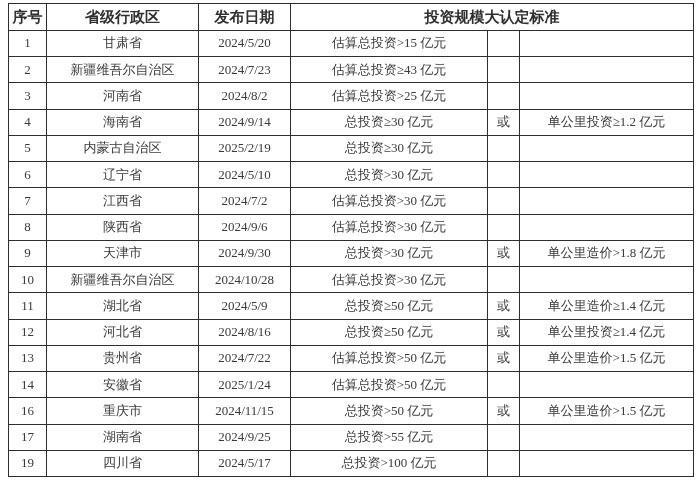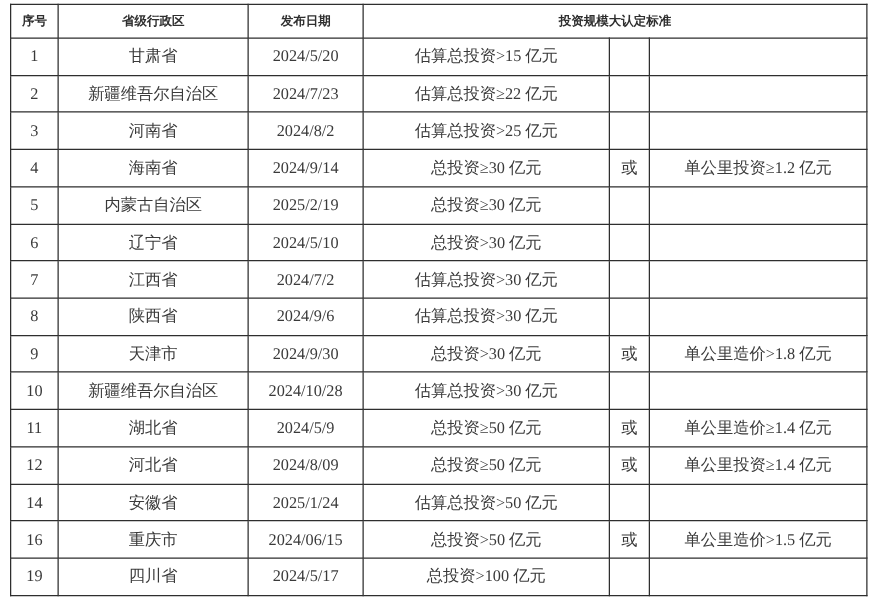--- a/index.html
+++ b/index.html
@@ -29,21 +29,21 @@
     vertical-align:middle;
     padding:0 2px;
     font-size:13px;
     color:#3a3a3a;
     white-space:nowrap;
     overflow:hidden;
     line-height:1.1;
   }
   thead th{
     font-weight:bold;
-    font-size:10px;
+    font-size:15px;
     color:#2f2f2f;
     height:26px;
   }
   tbody td{
     height:23px;
   }
   td.c-index{letter-spacing:0;}
 </style>
 </head>
 <body>
@@ -72,21 +72,21 @@
           <td class="c-region">甘肃省</td>
           <td class="c-date">2024/5/20</td>
           <td class="c-investment">估算总投资&gt;15 亿元</td>
           <td class="c-connector"></td>
           <td class="c-per-km"></td>
         </tr>
         <tr>
           <td class="c-index">2</td>
           <td class="c-region">新疆维吾尔自治区</td>
           <td class="c-date">2024/7/23</td>
-          <td class="c-investment">估算总投资≥22 亿元</td>
+          <td class="c-investment">估算总投资≥43 亿元</td>
           <td class="c-connector"></td>
           <td class="c-per-km"></td>
         </tr>
         <tr>
           <td class="c-index">3</td>
           <td class="c-region">河南省</td>
           <td class="c-date">2024/8/2</td>
           <td class="c-investment">估算总投资&gt;25 亿元</td>
           <td class="c-connector"></td>
           <td class="c-per-km"></td>
@@ -151,40 +151,56 @@
           <td class="c-index">11</td>
           <td class="c-region">湖北省</td>
           <td class="c-date">2024/5/9</td>
           <td class="c-investment">总投资≥50 亿元</td>
           <td class="c-connector">或</td>
           <td class="c-per-km">单公里造价≥1.4 亿元</td>
         </tr>
         <tr>
           <td class="c-index">12</td>
           <td class="c-region">河北省</td>
-          <td class="c-date">2024/8/09</td>
+          <td class="c-date">2024/8/16</td>
           <td class="c-investment">总投资≥50 亿元</td>
           <td class="c-connector">或</td>
           <td class="c-per-km">单公里投资≥1.4 亿元</td>
+        </tr>
+        <tr>
+          <td class="c-index">13</td>
+          <td class="c-region">贵州省</td>
+          <td class="c-date">2024/7/22</td>
+          <td class="c-investment">估算总投资&gt;50 亿元</td>
+          <td class="c-connector">或</td>
+          <td class="c-per-km">单公里造价&gt;1.5 亿元</td>
         </tr>
         <tr>
           <td class="c-index">14</td>
           <td class="c-region">安徽省</td>
           <td class="c-date">2025/1/24</td>
           <td class="c-investment">估算总投资&gt;50 亿元</td>
           <td class="c-connector"></td>
           <td class="c-per-km"></td>
         </tr>
         <tr>
           <td class="c-index">16</td>
           <td class="c-region">重庆市</td>
-          <td class="c-date">2024/06/15</td>
+          <td class="c-date">2024/11/15</td>
           <td class="c-investment">总投资&gt;50 亿元</td>
           <td class="c-connector">或</td>
           <td class="c-per-km">单公里造价&gt;1.5 亿元</td>
+        </tr>
+        <tr>
+          <td class="c-index">17</td>
+          <td class="c-region">湖南省</td>
+          <td class="c-date">2024/9/25</td>
+          <td class="c-investment">总投资&gt;55 亿元</td>
+          <td class="c-connector"></td>
+          <td class="c-per-km"></td>
         </tr>
         <tr>
           <td class="c-index">19</td>
           <td class="c-region">四川省</td>
           <td class="c-date">2024/5/17</td>
           <td class="c-investment">总投资&gt;100 亿元</td>
           <td class="c-connector"></td>
           <td class="c-per-km"></td>
         </tr>
       </tbody>

